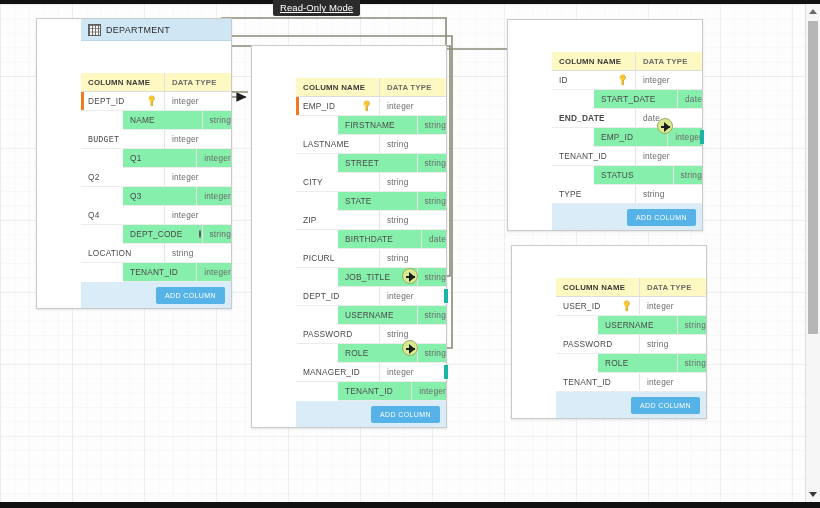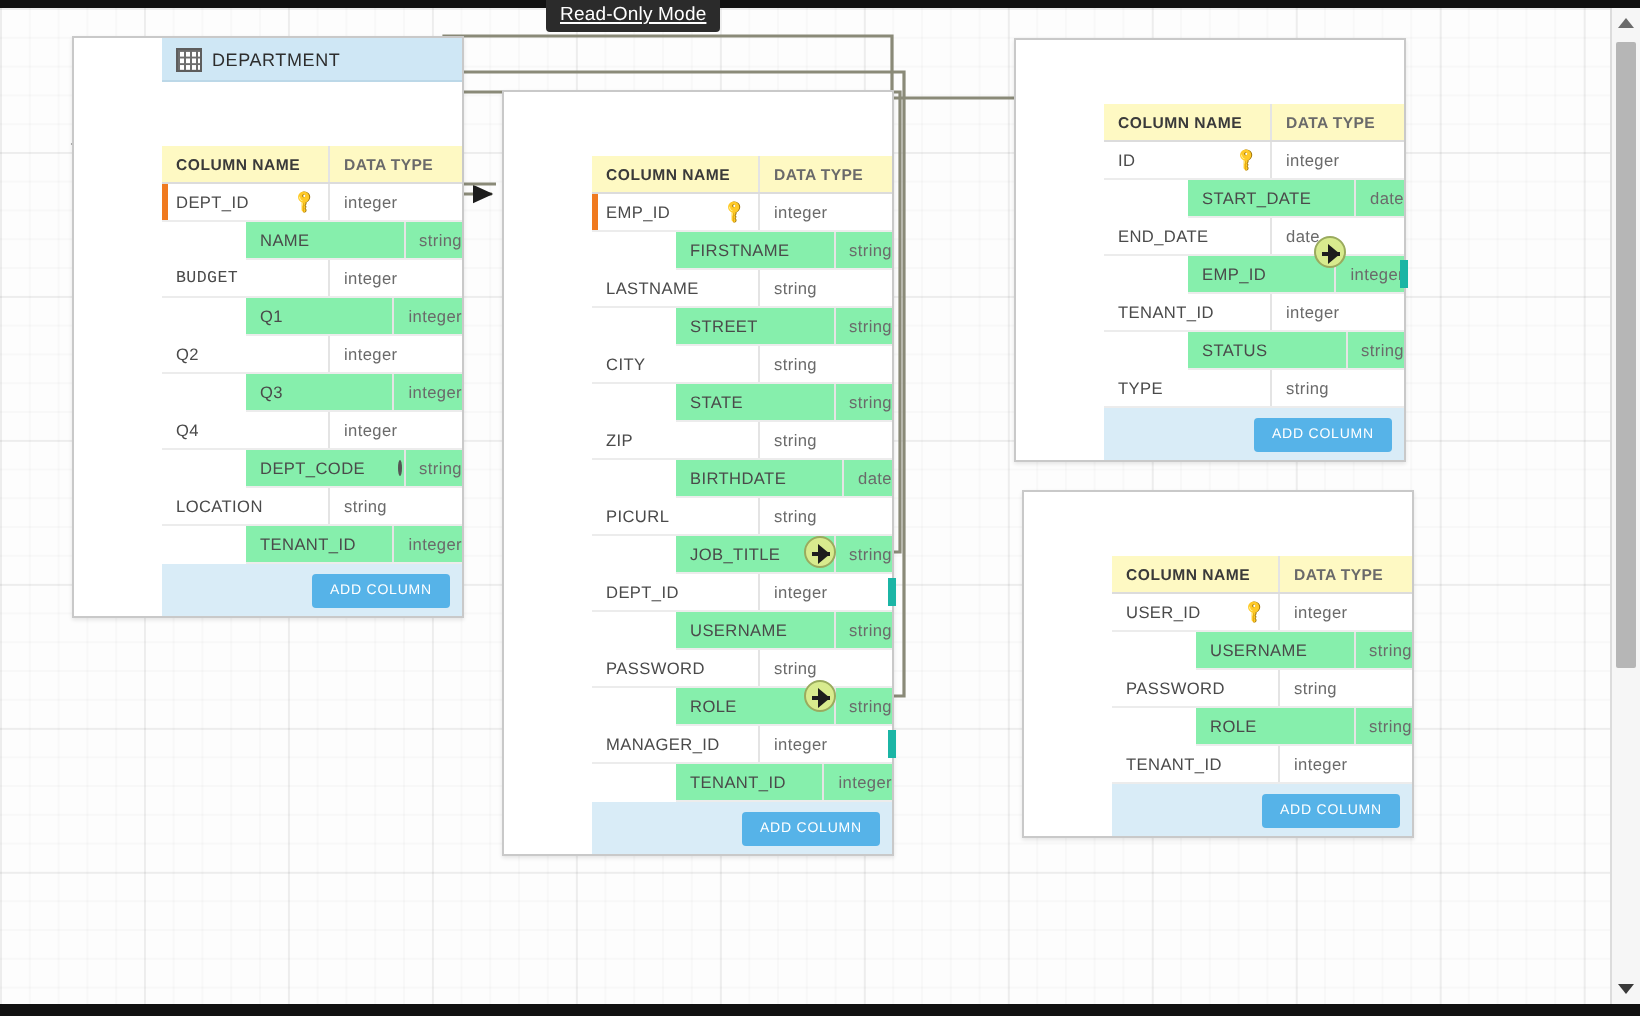--- a/index.html
+++ b/index.html
@@ -379,21 +379,21 @@
       </span>
       <span class="cell-type">integer</span>
     </div>
     <div class="row alt">
       <span class="cell-name" style="width:84px;">
           <span class="cname">START_DATE</span>
         </span>
       <span class="cell-type">date</span>
     </div>
     <div class="row">
-      <span class="cell-name" style="width:84px;">
+      <span class="cell-name" style="width:84px;font-weight:bold;">
           <span class="cname">END_DATE</span>
         </span>
       <span class="cell-type">date</span>
     </div>
     <div class="row alt">
       <span class="cell-name" style="width:84px;">
           <span class="cname">EMP_ID</span>
         </span>
       <span class="cell-type">integer</span>
       <span class="fk-anchor"></span>

